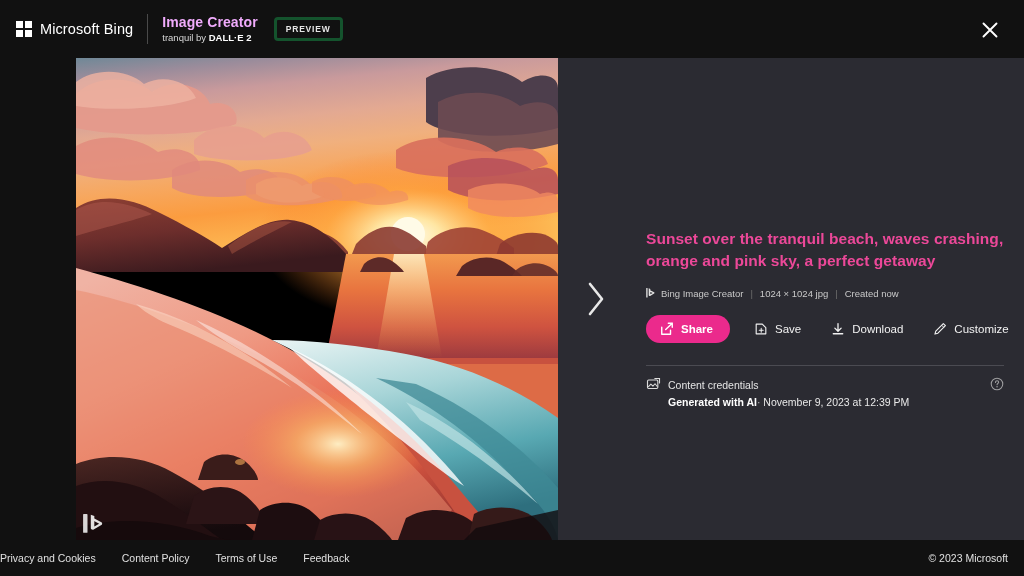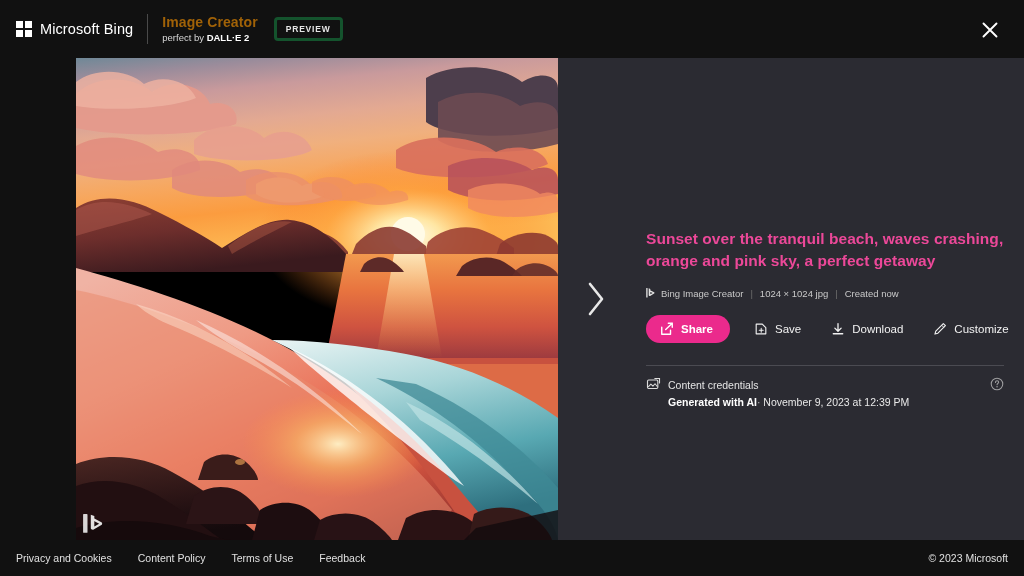--- a/index.html
+++ b/index.html
@@ -26,21 +26,21 @@
   .ms-grid i { display:block; background:#ffffff; }
   .brand-name {
     color:#ffffff; font-size:14.5px; font-weight:400; letter-spacing:0.1px;
     white-space:nowrap;
   }
   .divider-v {
     width:1px; height:30px; background:#4a4a4a; margin:0 14px;
   }
   .product { display:flex; flex-direction:column; justify-content:center; }
   .product-title {
-    color:#a16207; font-size:14px; font-weight:bold; line-height:15px;
+    color:#f0abfc; font-size:14px; font-weight:bold; line-height:15px;
     letter-spacing:0.1px;
     text-align:right;
   }
   .product-sub {
     color:#d8d8d8; font-size:9.5px; font-weight:400; line-height:13px;
     margin-top:1px; white-space:nowrap;
   }
   .product-sub b { font-weight:bold; color:#ffffff; }
   .preview-badge {
     margin-left:16px;
@@ -118,21 +118,21 @@
   .cc-help {
     position:absolute; right:0px; top:0px;
     width:14px; height:14px; cursor:pointer; opacity:0.75;
   }
 
   
   .footer {
     position:absolute; left:0; top:540px; width:1024px; height:36px;
     background:#111111; display:flex; align-items:center;
   }
-  .footer-links { display:flex; align-items:center; margin-left:16px; gap:26px; }
+  .footer-links { display:flex; align-items:center; margin-left:0; gap:26px; }
   .footer-links a {
     color:#e0e0e0; font-size:10.5px; text-decoration:none; white-space:nowrap;
   }
   .footer-right {
     position:absolute; right:16px; color:#e0e0e0; font-size:10.5px;
   }
 </style>
 </head>
 <body>
 
@@ -146,21 +146,21 @@
           <i></i>
           <i></i>
       </div>
       <div class="brand-name">Microsoft Bing</div>
     </div>
 
     <div class="divider-v"></div>
 
     <div class="product">
       <div class="product-title">Image Creator</div>
-      <div class="product-sub"><span>perfect by </span><b>DALL·E 2</b></div>
+      <div class="product-sub"><span>tranquil by </span><b>DALL·E 2</b></div>
     </div>
 
     <div class="preview-badge">PREVIEW</div>
 
     <div class="close-btn">
       <svg width="22" height="22" viewBox="0 0 22 22">
         <path d="M4.5 4.5 L17.5 17.5 M17.5 4.5 L4.5 17.5" stroke="#ffffff" stroke-width="1.9" stroke-linecap="round"></path>
       </svg>
     </div>
   </div>

